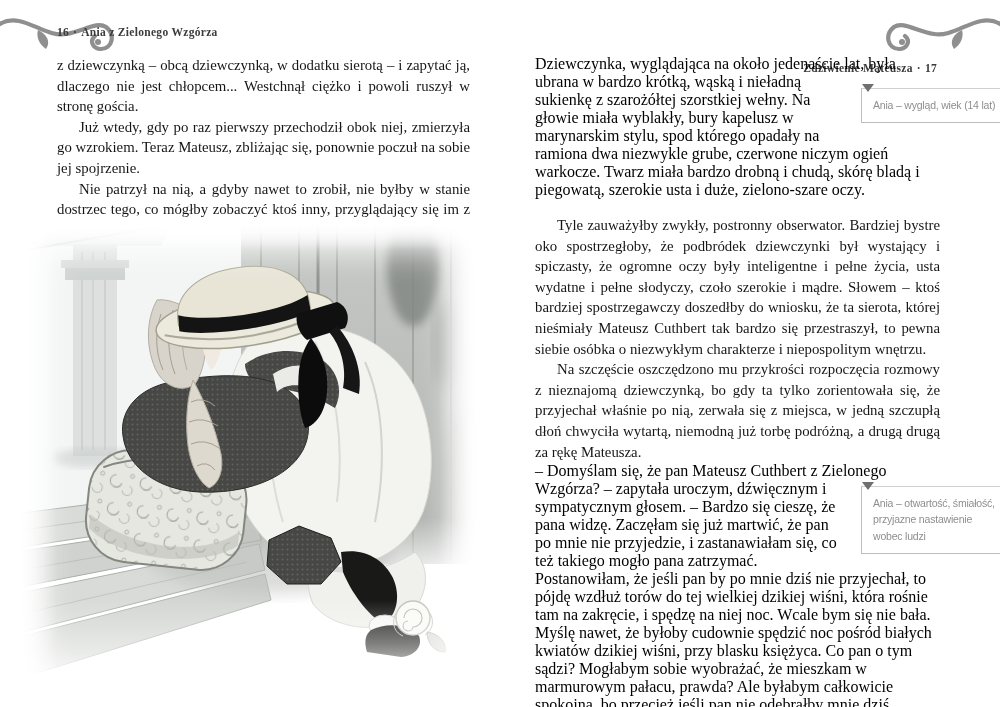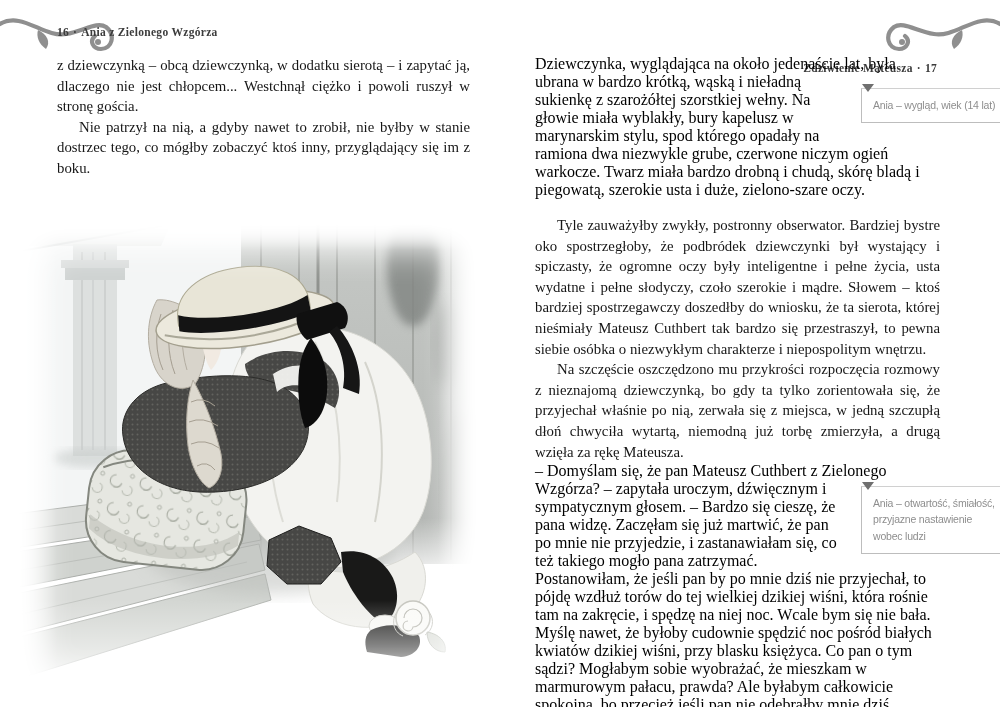--- a/index.html
+++ b/index.html
@@ -72,20 +72,21 @@
       <circle cx="98" cy="34" r="3" fill="#8f8f8f"></circle>
       <path d="M38,22 C47,26 51,34 46,41 C39,36 36,29 38,22 Z" fill="#8f8f8f"></path>
     </svg>
 
     <div class="running-head rh-left">
       <span>16</span><span class="sep">·</span><span>Ania z Zielonego Wzgórza</span>
     </div>
 
     <div class="body-text">
       <p class="para"><span>z dziewczynką – obcą dziewczynką, w dodatku sierotą – i zapytać ją, dlaczego nie jest chłopcem... Westchnął ciężko i powoli ruszył w stronę gościa.</span></p>
+      <p class="para indent"><span>Już wtedy, gdy po raz pierwszy przechodził obok niej, zmierzyła go wzrokiem. Teraz Mateusz, zbliżając się, ponownie poczuł na sobie jej spojrzenie.</span></p>
       <p class="para indent"><span>Nie patrzył na nią, a gdyby nawet to zrobił, nie byłby w stanie dostrzec tego, co mógłby zobaczyć ktoś inny, przyglądający się im z boku.</span></p>
     </div>
 
     <div class="illus">
       <svg viewBox="0 0 465 482" preserveAspectRatio="none" aria-hidden="true">
         <defs>
           <linearGradient id="wallGrad" x1="0" y1="0" x2="0" y2="1">
             <stop offset="0" stop-color="#c6c9c6"></stop>
               <stop offset="1" stop-color="#b0b3b0"></stop>
           </linearGradient>
@@ -233,21 +234,21 @@
         <span class="note-push" style="height:30px"></span>
         </p><aside class="margin-note">
           <span class="note-marker"></span>
           <span class="note-text">Ania – wygląd, wiek (14 lat)</span>
         </aside>
         <span>Dziewczynka, wyglądająca na około jedenaście lat, była ubrana w bardzo krótką, wąską i nieładną sukienkę z szarożółtej szorstkiej wełny. Na głowie miała wyblakły, bury kapelusz w marynarskim stylu, spod którego opadały na ramiona dwa niezwykle grube, czerwone niczym ogień warkocze. Twarz miała bardzo drobną i chudą, skórę bladą i piegowatą, szerokie usta i duże, zielono-szare oczy.</span>
       <p></p>
 
       <p class="para indent"><span>Tyle zauważyłby zwykły, postronny obserwator. Bardziej bystre oko spostrzegłoby, że podbródek dziewczynki był wystający i spiczasty, że ogromne oczy były inteligentne i pełne życia, usta wydatne i pełne słodyczy, czoło szerokie i mądre. Słowem – ktoś bardziej spostrzegawczy doszedłby do wniosku, że ta sierota, której nieśmiały Mateusz Cuthbert tak bardzo się przestraszył, to pewna siebie osóbka o niezwykłym charakterze i niepospolitym wnętrzu.</span></p>
 
-      <p class="para indent"><span>Na szczęście oszczędzono mu przykrości rozpoczęcia rozmowy z nieznajomą dziewczynką, bo gdy ta tylko zorientowała się, że przyjechał właśnie po nią, zerwała się z miejsca, w jedną szczupłą dłoń chwyciła wytartą, niemodną już torbę zmierzyła, a drugą wzięła za rękę Mateusza.</span></p>
+      <p class="para indent"><span>Na szczęście oszczędzono mu przykrości rozpoczęcia rozmowy z nieznajomą dziewczynką, bo gdy ta tylko zorientowała się, że przyjechał właśnie po nią, zerwała się z miejsca, w jedną szczupłą dłoń chwyciła wytartą, niemodną już torbę podróżną, a drugą drugą za rękę Mateusza.</span></p>
 
       <p class="para indent">
         <span class="note-push" style="height:21px"></span>
         </p><aside class="margin-note">
           <span class="note-marker"></span>
           <span class="note-text">Ania – otwartość, śmiałość, przyjazne nastawienie wobec ludzi</span>
         </aside>
         <span>– Domyślam się, że pan Mateusz Cuthbert z Zielonego Wzgórza? – zapytała uroczym, dźwięcznym i sympatycznym głosem. – Bardzo się cieszę, że pana widzę. Zaczęłam się już martwić, że pan po mnie nie przyjedzie, i zastanawiałam się, co też takiego mogło pana zatrzymać. Postanowiłam, że jeśli pan by po mnie dziś nie przyjechał, to pójdę wzdłuż torów do tej wielkiej dzikiej wiśni, która rośnie tam na zakręcie, i spędzę na niej noc. Wcale bym się nie bała. Myślę nawet, że byłoby cudownie spędzić noc pośród białych kwiatów dzikiej wiśni, przy blasku księżyca. Co pan o tym sądzi? Mogłabym sobie wyobrażać, że mieszkam w marmurowym pałacu, prawda? Ale byłabym całkowicie spokojna, bo przecież jeśli pan nie odebrałby mnie dziś wieczorem, to na pewno spotkalibyśmy się jutro wczesnym rankiem.</span>
       <p></p>
 

